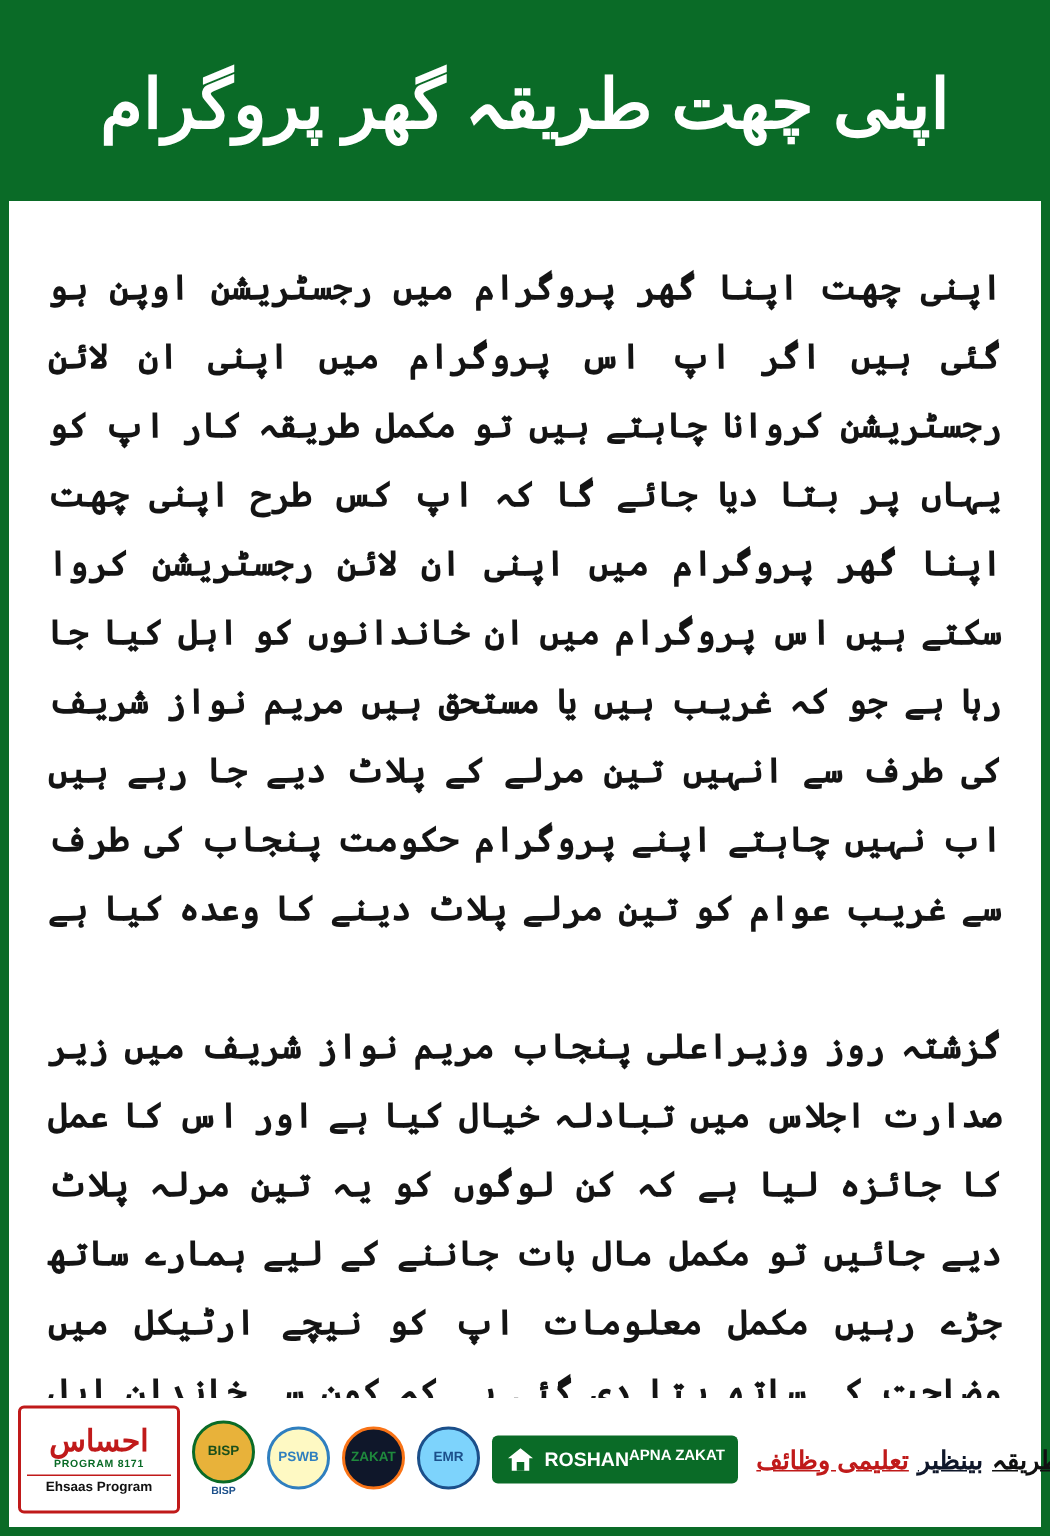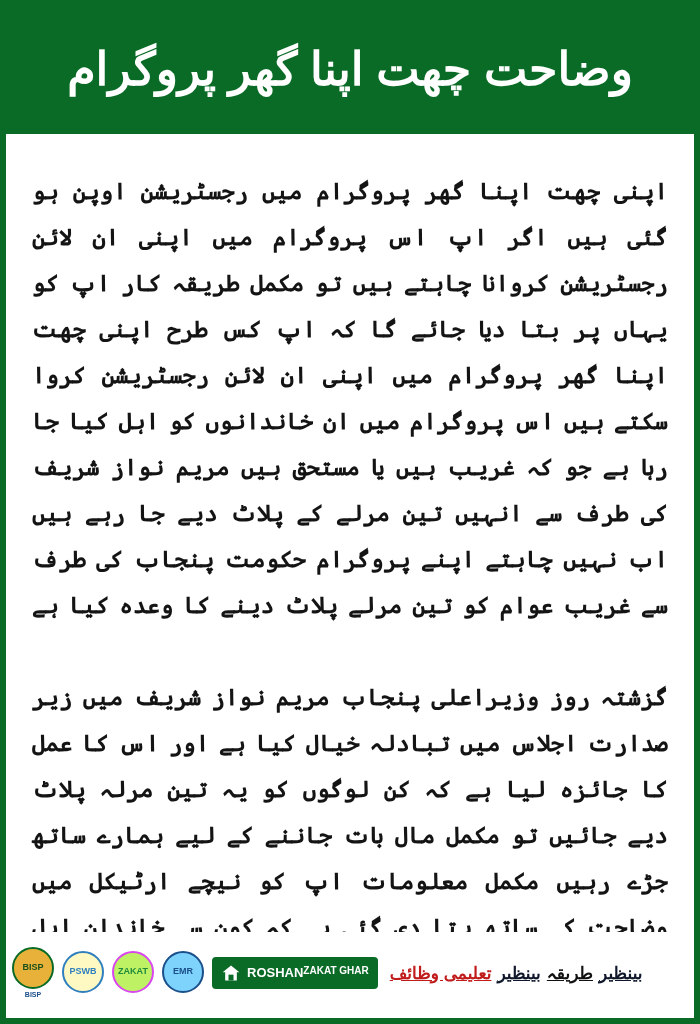--- a/index.html
+++ b/index.html
@@ -137,21 +137,21 @@
     font-size: 7px;
     font-weight: bold;
     color: #1b4f8a;
     margin-top: 2px;
     text-align: center;
     max-width: 64px;
     line-height: 1.1;
   }
   .bisp .logo-circle { background: #e8b23a; color:#1b4f1b; border: 2px solid #0a6b27;}
   .pswb .logo-circle { background: #fef9c3; border: 2px solid #2f7fbf; color:#2f7fbf; }
-  .zakat .logo-circle { background: #bef264; border: 2px solid #d946ef; color:#1f8a3d; }
+  .zakat .logo-circle { background: #0f172a; border: 2px solid #f97316; color:#1f8a3d; }
   .emr .logo-circle { background: #7dd3fc; border: 2px solid #1b4f8a; color:#1b4f8a; }
   .roshan {
     background: #0a6b27;
     border-radius: 4px;
     color: #ffffff;
     padding: 6px 9px;
     display: flex;
     align-items: center;
     gap: 6px;
     flex: 0 0 auto;
@@ -184,30 +184,35 @@
   .ben-green { color: #0f172a; }
   .ben-red { color: #c01a1a; }
   .ben-black { color: #111111; }
 </style>
 </head>
 <body>
 
 <div class="page">
 
   <div class="banner">
-    <div class="banner-title">وضاحت چھت اپنا گھر پروگرام</div>
+    <div class="banner-title">اپنی چھت طریقہ گھر پروگرام</div>
   </div>
 
   <div class="content">
     <p class="para">اپنی چھت اپنا گھر پروگرام میں رجسٹریشن اوپن ہو گئی ہیں اگر اپ اس پروگرام میں اپنی ان لائن رجسٹریشن کروانا چاہتے ہیں تو مکمل طریقہ کار اپ کو یہاں پر بتا دیا جائے گا کہ اپ کس طرح اپنی چھت اپنا گھر پروگرام میں اپنی ان لائن رجسٹریشن کروا سکتے ہیں اس پروگرام میں ان خاندانوں کو اہل کیا جا رہا ہے جو کہ غریب ہیں یا مستحق ہیں مریم نواز شریف کی طرف سے انہیں تین مرلے کے پلاٹ دیے جا رہے ہیں اب نہیں چاہتے اپنے پروگرام حکومت پنجاب کی طرف سے غریب عوام کو تین مرلے پلاٹ دینے کا وعدہ کیا ہے</p>
     <p class="para second">گزشتہ روز وزیراعلی پنجاب مریم نواز شریف میں زیر صدارت اجلاس میں تبادلہ خیال کیا ہے اور اس کا عمل کا جائزہ لیا ہے کہ کن لوگوں کو یہ تین مرلہ پلاٹ دیے جائیں تو مکمل مال بات جاننے کے لیے ہمارے ساتھ جڑے رہیں مکمل معلومات اپ کو نیچے ارٹیکل میں وضاحت کے ساتھ بتا دی گئی ہے کہ کون سے خاندان اہل ہیں اور کس طرح اپنی ان لائن گھر بیٹھے رجسٹریشن کروا سکتے ہیں</p>
   </div>
 
   <div class="footer">
 
+    <div class="ehsaas">
+      <div class="ehsaas-urdu">احساس</div>
+      <div class="ehsaas-prog">PROGRAM 8171</div>
+      <div class="ehsaas-sub">Ehsaas Program</div>
+    </div>
 
     <div class="logo bisp">
       <div class="logo-circle">BISP</div>
       <div class="logo-caption">BISP</div>
     </div>
 
     <div class="logo pswb">
       <div class="logo-circle">PSWB</div>
       <div class="logo-caption"></div>
     </div>
@@ -224,21 +229,21 @@
 
     <div class="roshan">
       <span class="roshan-house">
         <svg width="20" height="20" viewBox="0 0 24 24" aria-hidden="true">
           <path d="M12 3 L22 11 H19 V21 H5 V11 H2 Z" fill="#ffffff"></path>
           <rect x="9" y="14" width="6" height="7" fill="#0a6b27"></rect>
         </svg>
       </span>
       <span class="roshan-text">
         <span class="r1">ROSHAN</span>
-        <span class="r2">ZAKAT GHAR</span>
+        <span class="r2">APNA ZAKAT</span>
       </span>
     </div>
 
     <div class="ben-block">
       <span class="ben-word ben-green">بینظیر</span>
       <span class="ben-word ben-black">طریقہ</span>
       <span class="ben-word ben-green">بینظیر</span>
       <span class="ben-word ben-red">تعلیمی وظائف</span>
     </div>
 

